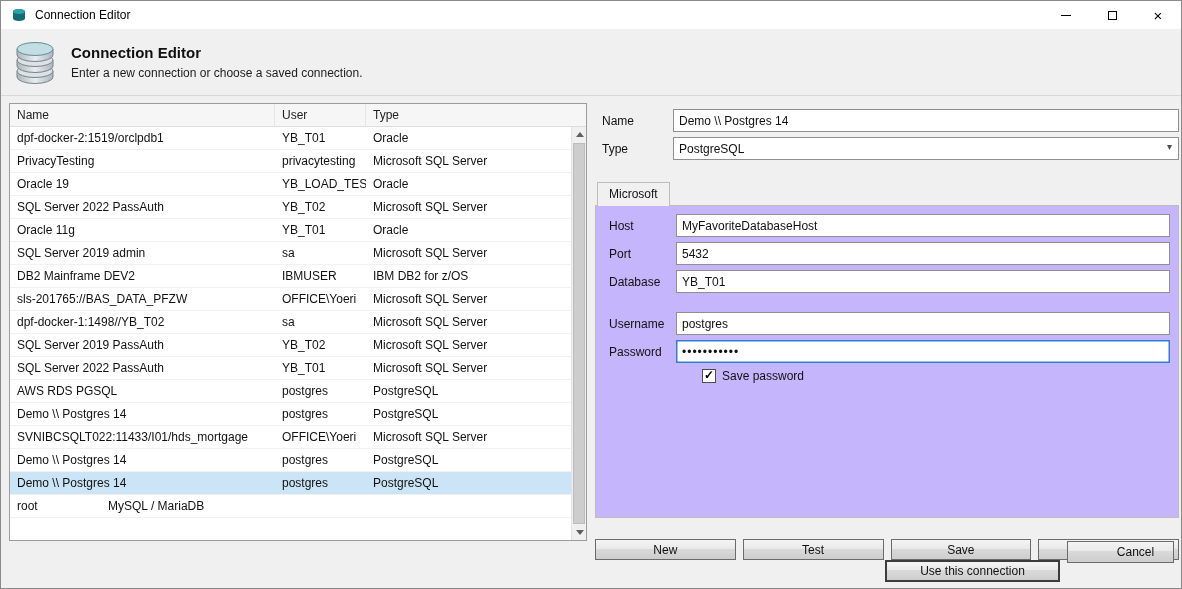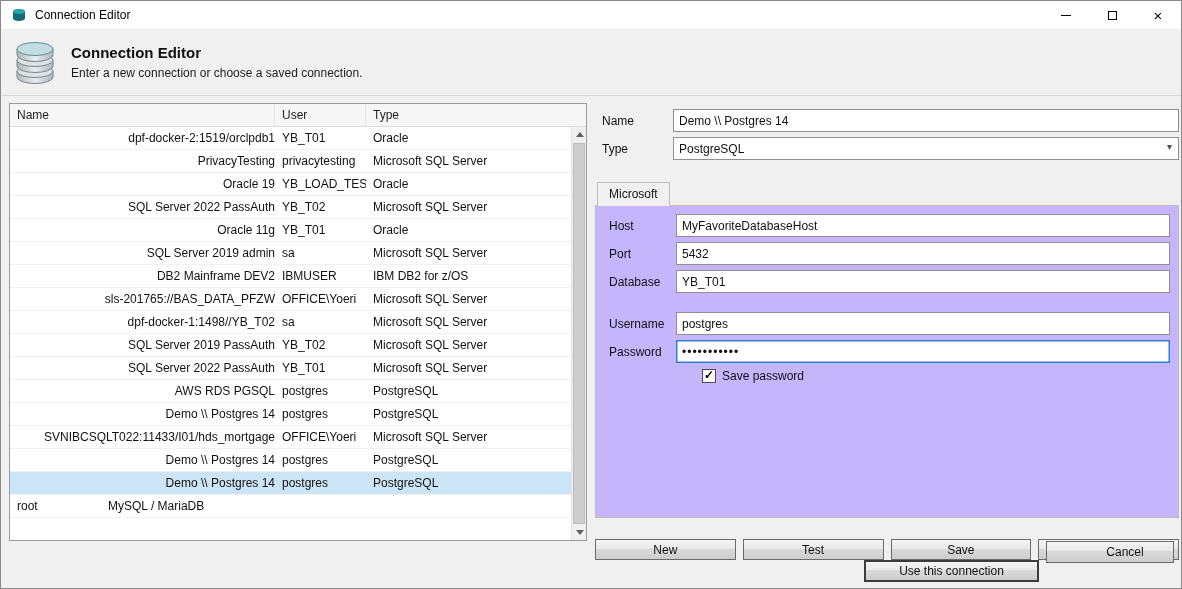--- a/index.html
+++ b/index.html
@@ -30,21 +30,21 @@
   
   .conn-table { position:absolute; left:8px; top:102px; width:578px; height:438px; background:#fff; border:1px solid #9c9c9c; display:flex; flex-direction:column; }
   .thead { display:flex; flex:0 0 23px; background:#f6f6f6; border-bottom:1px solid #dedede; }
   .hcell { font-size:12px; color:#222; padding:4px 0 0 7px; border-right:1px solid #e6e6e6; white-space:nowrap; overflow:hidden; }
   .c-name { width:265px; } .c-user { width:91px; } .c-type { flex:1; border-right:none; }
   .tmain { flex:1; display:flex; overflow:hidden; }
   .tbody { flex:1; overflow:hidden; }
   .trow { display:flex; height:23px; align-items:center; border-bottom:1px solid #f1f1f1; }
   .trow.selected { background:#cbe4f6; }
   .tcell { font-size:12px; padding-left:7px; white-space:nowrap; overflow:hidden; border-right:none; }
-  .tcell.c-name { width:265px;text-align:right; } .tcell.c-user { width:91px; } .tcell.c-type { flex:1; }
+  .tcell.c-name { width:265px; } .tcell.c-user { width:91px; } .tcell.c-type { flex:1; }
 
   
   .vscroll { flex:0 0 15px; background:#f0f0f0; border-left:1px solid #e2e2e2; position:relative; }
   .sb-btn { position:absolute; left:0; width:15px; height:15px; display:flex; align-items:center; justify-content:center; }
   .sb-btn.top { top:0; } .sb-btn.bottom { bottom:0; }
   .tri-up { width:0; height:0; border-left:4px solid transparent; border-right:4px solid transparent; border-bottom:5px solid #5f5f5f; }
   .tri-down { width:0; height:0; border-left:4px solid transparent; border-right:4px solid transparent; border-top:5px solid #5f5f5f; }
   .sb-thumb { position:absolute; left:1px; right:1px; top:16px; bottom:16px; background:#cdcdcd; border:1px solid #bcbcbc; }
 
   
@@ -65,21 +65,21 @@
   .chkmark { position:absolute; left:1px; top:-2px; font-size:12px; font-weight:bold; color:#000; }
   .chklabel { font-size:12px; margin-left:6px; }
 
   .btnrow { display:flex; gap:7px; margin-top:21px; }
   .btn { flex:1; height:21px; border:1px solid #6b6b6b; background:linear-gradient(#f4f4f4, #e9e9e9 45%, #dadada 46%, #cdcdcd); font-family:"Liberation Sans", sans-serif; font-size:12px; color:#111; display:flex; align-items:center; justify-content:center; cursor:default; }
 
   
   .footer { position:absolute; right:7px; bottom:6px; display:flex; gap:7px; }
   .footer .btn { flex:none; height:22px; }
   .btn-use { width:175px; border:2px solid #3c3c3c;margin-top:19px; }
-  .btn-cancel { width:128px;padding-left:30px; }
+  .btn-cancel { width:107px;padding-left:30px; }
 </style>
 </head>
 <body>
 
 <div class="window">
 
   <div class="titlebar">
     <svg class="app-icon" viewBox="0 0 16 16">
       <ellipse cx="8" cy="4.5" rx="6" ry="2.6" fill="#1b7f8a"></ellipse>
       <path d="M2 4.5 v7 a6 2.6 0 0 0 12 0 v-7" fill="#156b75"></path>

